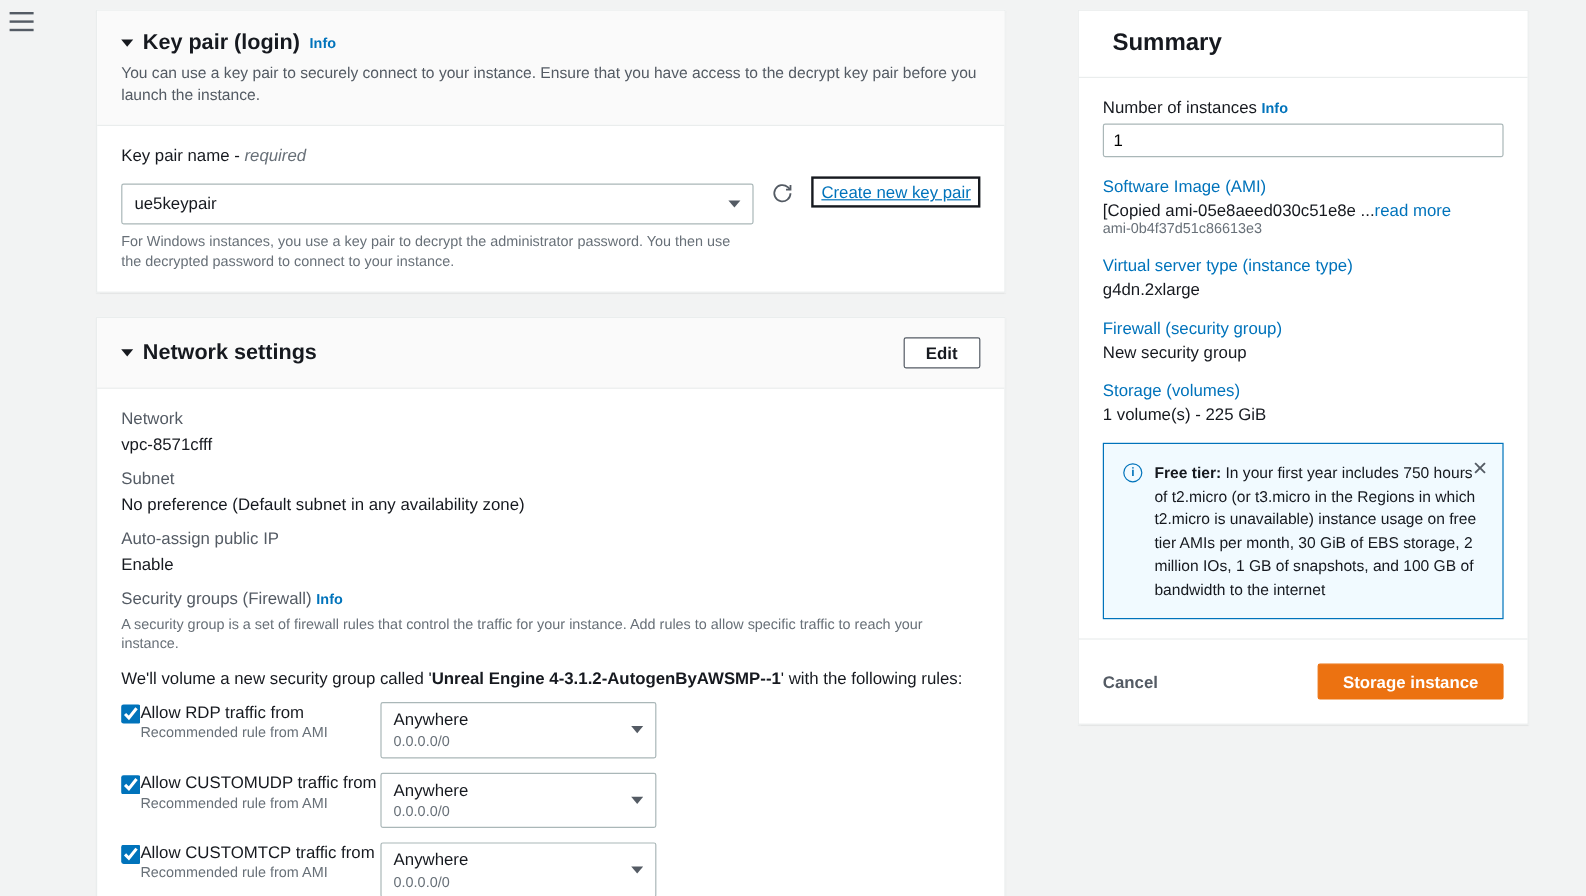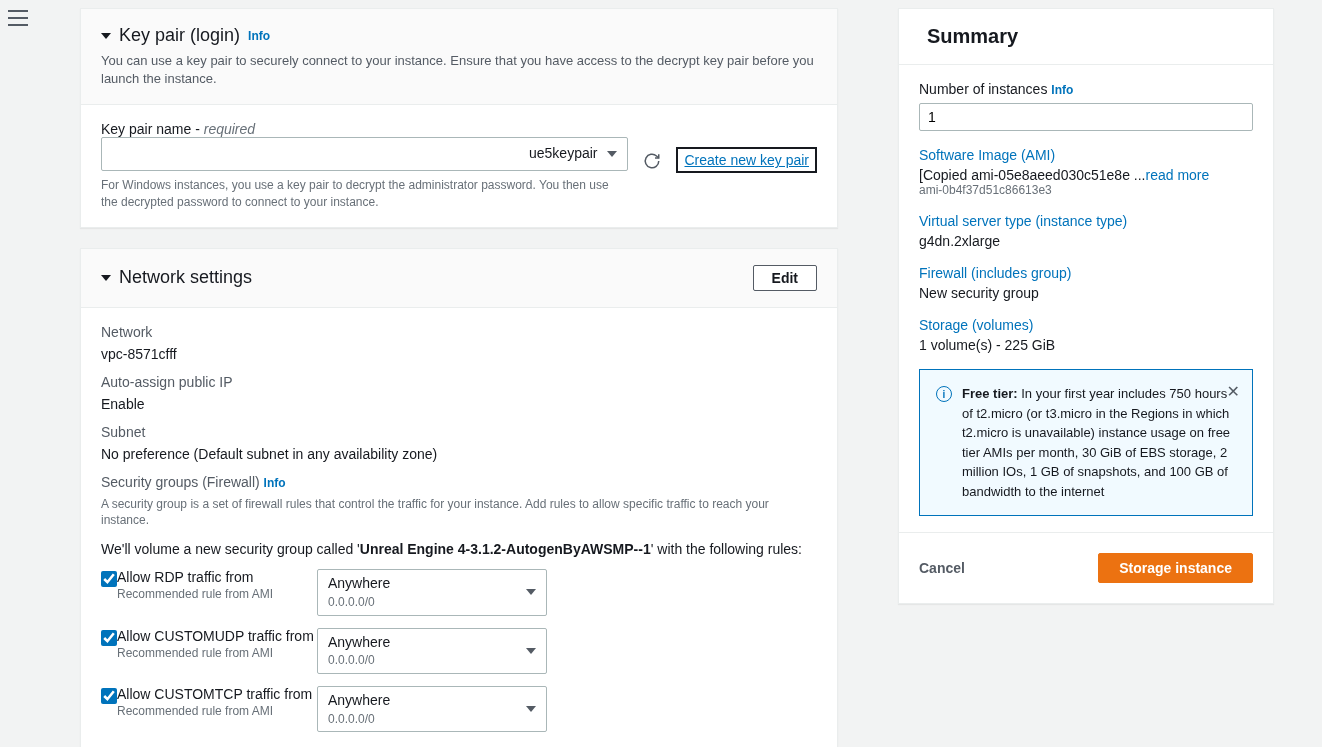--- a/index.html
+++ b/index.html
@@ -48,28 +48,28 @@
     align-items: center;
     gap: 8px;
     position: relative;
   }
   .panel-header .chev {
     width: 0; height: 0;
     border-left: 5px solid transparent;
     border-right: 5px solid transparent;
     border-top: 6px solid #16191f;
   }
-  .panel-header h2 { font-size: 18px; font-weight: 400; }
+  .panel-header h2 { font-size: 18px; font-weight: 700; }
   .panel-header .info-link { font-size: 12px; color: #0073bb; font-weight: 700; }
   .panel-header .desc { font-size: 13px; color: #545b64; margin-top: 6px; width: 100%; line-height: 1.4; }
   .panel-header .row { display: flex; align-items: center; gap: 8px; width: 100%; }
   .panel-body { padding: 16px 20px; }
   .field-label { font-size: 14px; color: #16191f; }
   .field-label .req { font-style: italic; color: #687078; }
-  .select-wrap { position: relative; margin-top: 0; text-align: right; }
+  .select-wrap { position: relative; margin-top: 16px; }
   .select-box {
     width: 100%;
     border: 1px solid #aab7b8;
     padding: 6px 30px 6px 10px;
     font-size: 14px;
     background: #fff;
     position: relative;
     cursor: pointer;
     border-radius: 2px;
     line-height: 1.4;
@@ -230,26 +230,26 @@
         <span class="chev"></span>
         <h2>Network settings</h2>
         <button class="edit-btn">Edit</button>
       </div>
       <div class="panel-body">
         <div class="ns-field">
           <div class="lab">Network</div>
           <div class="val">vpc-8571cfff</div>
         </div>
         <div class="ns-field">
+          <div class="lab">Subnet</div>
+          <div class="val">No preference (Default subnet in any availability zone)</div>
+        </div>
+        <div class="ns-field">
           <div class="lab">Auto-assign public IP</div>
           <div class="val">Enable</div>
-        </div>
-        <div class="ns-field">
-          <div class="lab">Subnet</div>
-          <div class="val">No preference (Default subnet in any availability zone)</div>
         </div>
         <div class="ns-field">
           <div class="lab">
             <span>Security groups (Firewall)</span>
             <a class="info-link">Info</a>
           </div>
           <div class="help-text">A security group is a set of firewall rules that control the traffic for your instance. Add rules to allow specific traffic to reach your instance.</div>
         </div>
         <div class="val">
           <span>We'll volume a new security group called '</span><b>Unreal Engine 4-3.1.2-AutogenByAWSMP--1</b><span>' with the following rules:</span>
@@ -328,21 +328,21 @@
           </div>
           <div class="sum-sub">ami-0b4f37d51c86613e3</div>
         </div>
 
         <div class="sum-field">
           <a class="sum-link-label">Virtual server type (instance type)</a>
           <div class="sum-val">g4dn.2xlarge</div>
         </div>
 
         <div class="sum-field">
-          <a class="sum-link-label">Firewall (includes group)</a>
+          <a class="sum-link-label">Firewall (security group)</a>
           <div class="sum-val">New security group</div>
         </div>
 
         <div class="sum-field">
           <a class="sum-link-label">Storage (volumes)</a>
           <div class="sum-val">1 volume(s) - 225 GiB</div>
         </div>
 
         <div class="free-tier">
           <span class="info-i">i</span>

